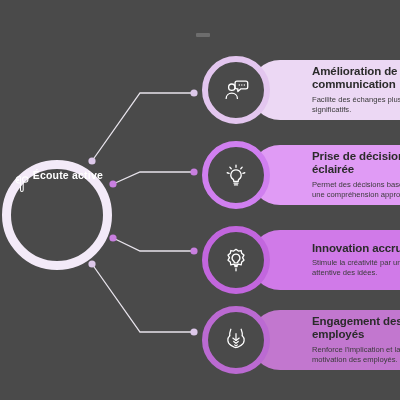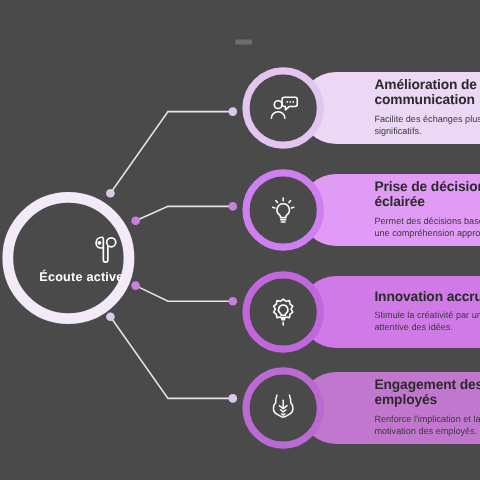--- a/index.html
+++ b/index.html
@@ -41,22 +41,22 @@
     position: absolute;
     left: 2px;
     top: 160px;
     width: 110px;
     height: 110px;
     border-radius: 50%;
     background: #4a4a4a;
     border: 9px solid #f3eaf8;
     box-sizing: border-box;
     display: flex;
-    flex-direction: column;
-    align-items: flex-end;
+    flex-direction: row;
+    align-items: flex-start;
     justify-content: center;
   }
   .hub-icon {
     width: 30px;
     height: 30px;
     margin-bottom: 2px;
   }
   .hub-label {
     color: #ffffff;
     font-size: 10.5px;

